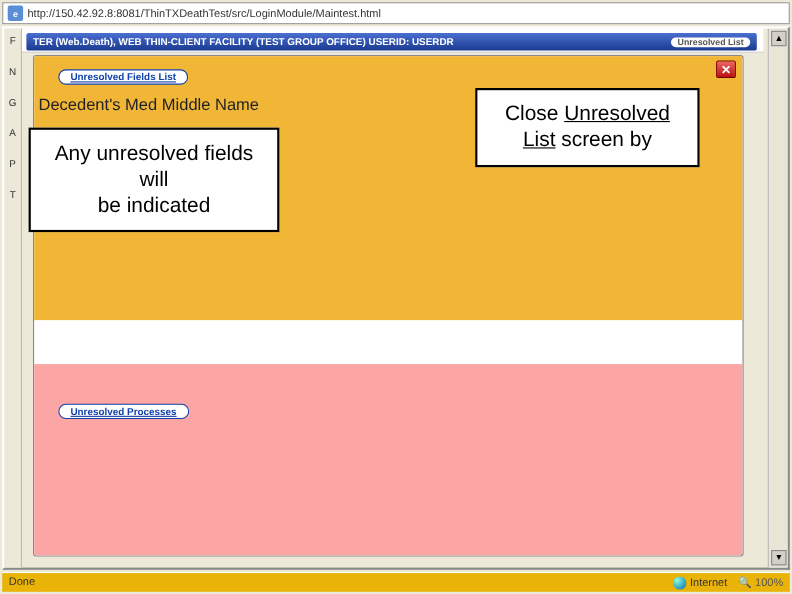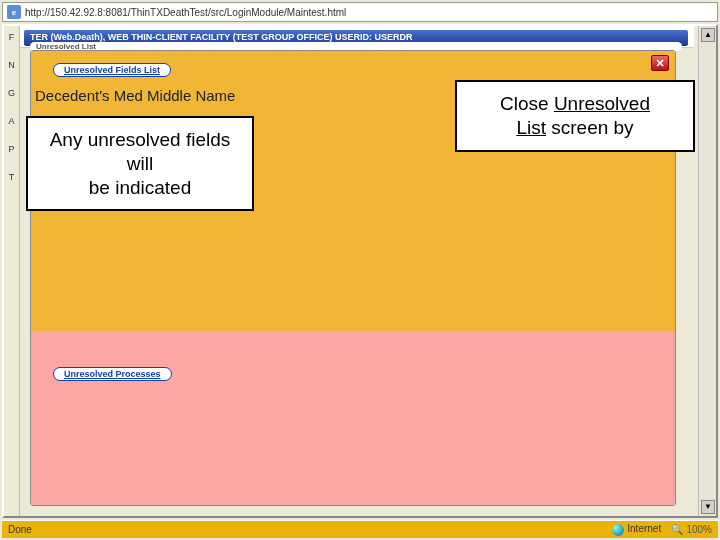--- a/index.html
+++ b/index.html
@@ -64,42 +64,41 @@
   .title-bar {
     position: absolute;
     left: 20px; right: 28px;
     top: 4px;
     height: 16px;
     background: linear-gradient(#4a6fd0,#1a3a90);
     color: #fff;
     font-size: 9px;
     font-weight: bold;
     padding: 2px 6px;
-    display:flex; justify-content:space-between;
+    display:flex; align-items:center; justify-content:space-between;
     border-radius: 2px;
-    flex-direction: column;
   }
   .title-bar .pill-right {
     background:#fff; color:#555;
     border-radius:6px;
     padding:0 6px;
     font-size:8px;
   }
   .dialog {
     position: absolute;
     left: 26px; right: 40px;
     top: 24px;
     bottom: 10px;
     background: #fff;
     border: 1px solid #888;
     border-radius: 3px;
     overflow:hidden;
   }
   .dialog-top {
-    height: 280px;
+    height: 240px;
     background: #f2b637;
     position:relative;
   }
   .dialog-bottom {
     position:absolute;
     top:280px; left:0; right:0; bottom:0;
     background: #fca5a5;
   }
   .btn-pill {
     display:inline-block;
@@ -149,21 +148,21 @@
     position:absolute;
     background:#fff;
     border:2px solid #000;
     padding:10px 14px;
     font-family: Arial, sans-serif;
     font-size: 19px;
     text-align:center;
     line-height:1.25;
   }
   .callout.left  { left:26px;  top:116px; width:228px; }
-  .callout.right { left:455px; top:80px;  width:240px; }
+  .callout.right { left:432px; top:80px;  width:204px; }
   .callout .underline { text-decoration: underline; }
 
   .status-bar {
     position:absolute;
     left:2px; right:2px; bottom:2px;
     height:18px;
     background:#eab308;
     border-top:1px solid #fff;
     display:flex; align-items:center;
     font-size:10px; color:#333;

